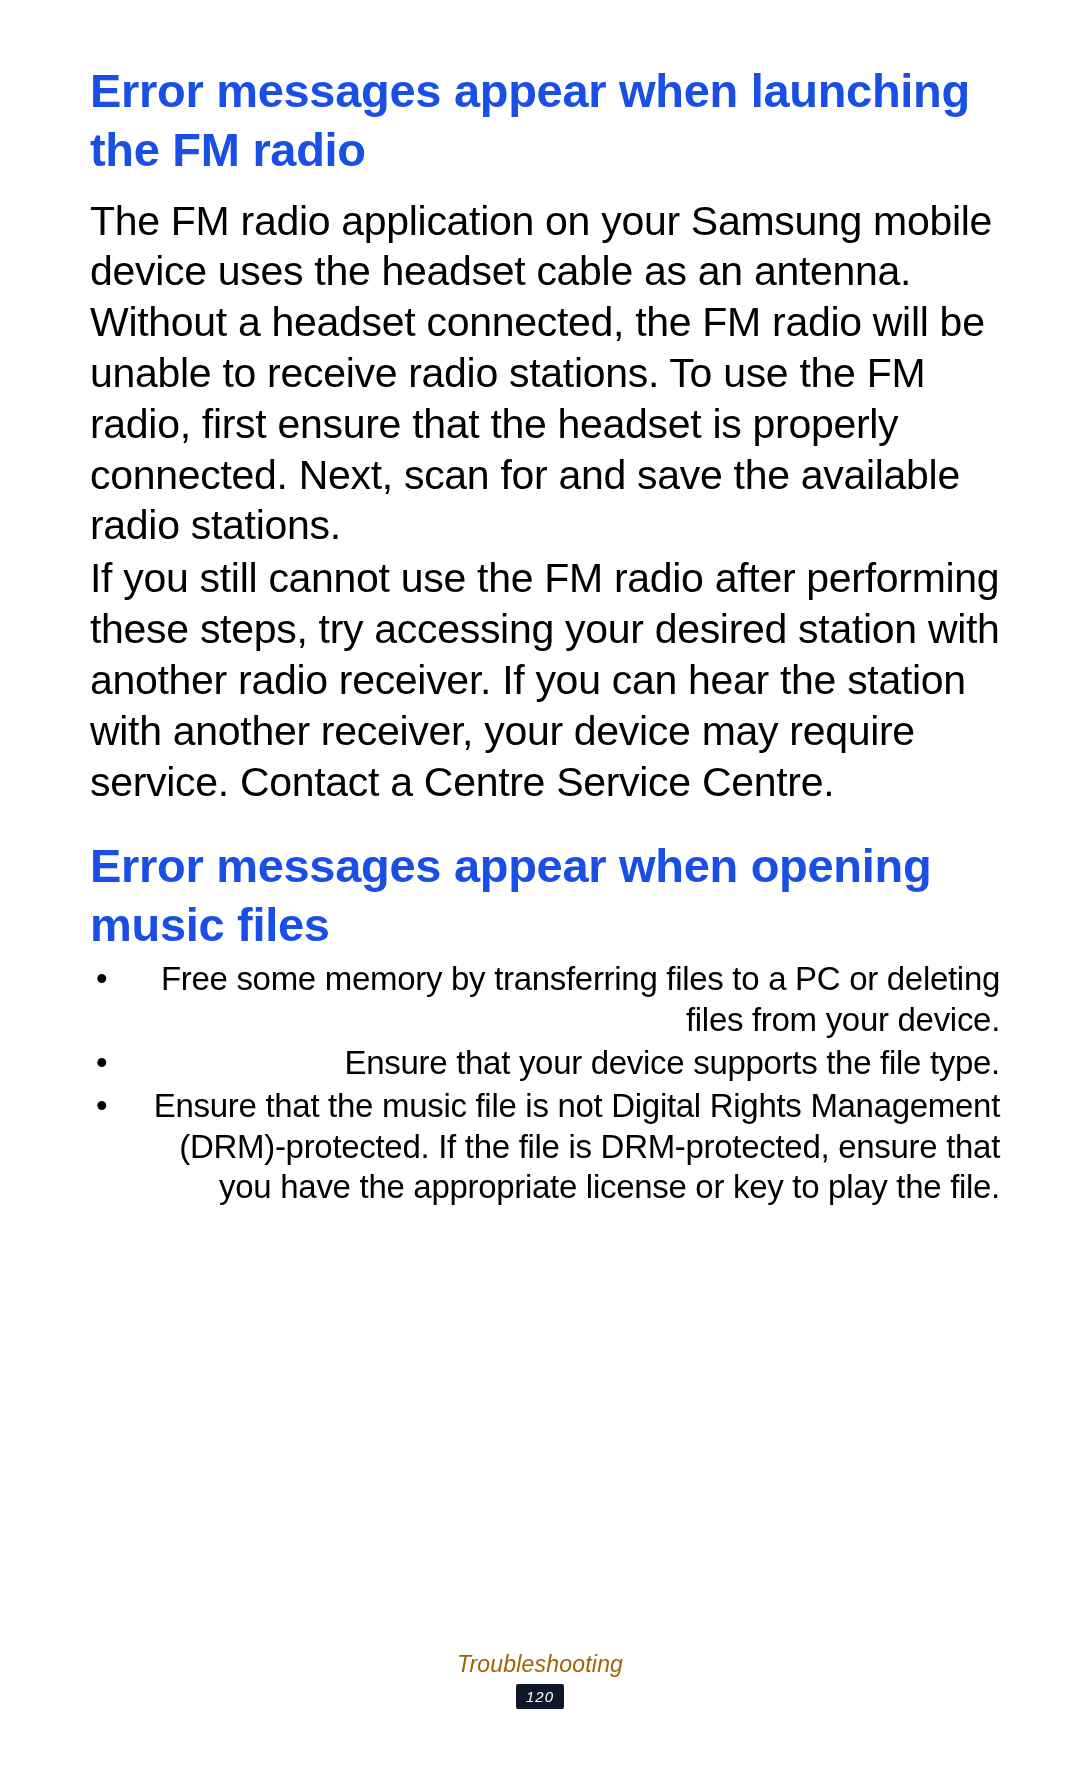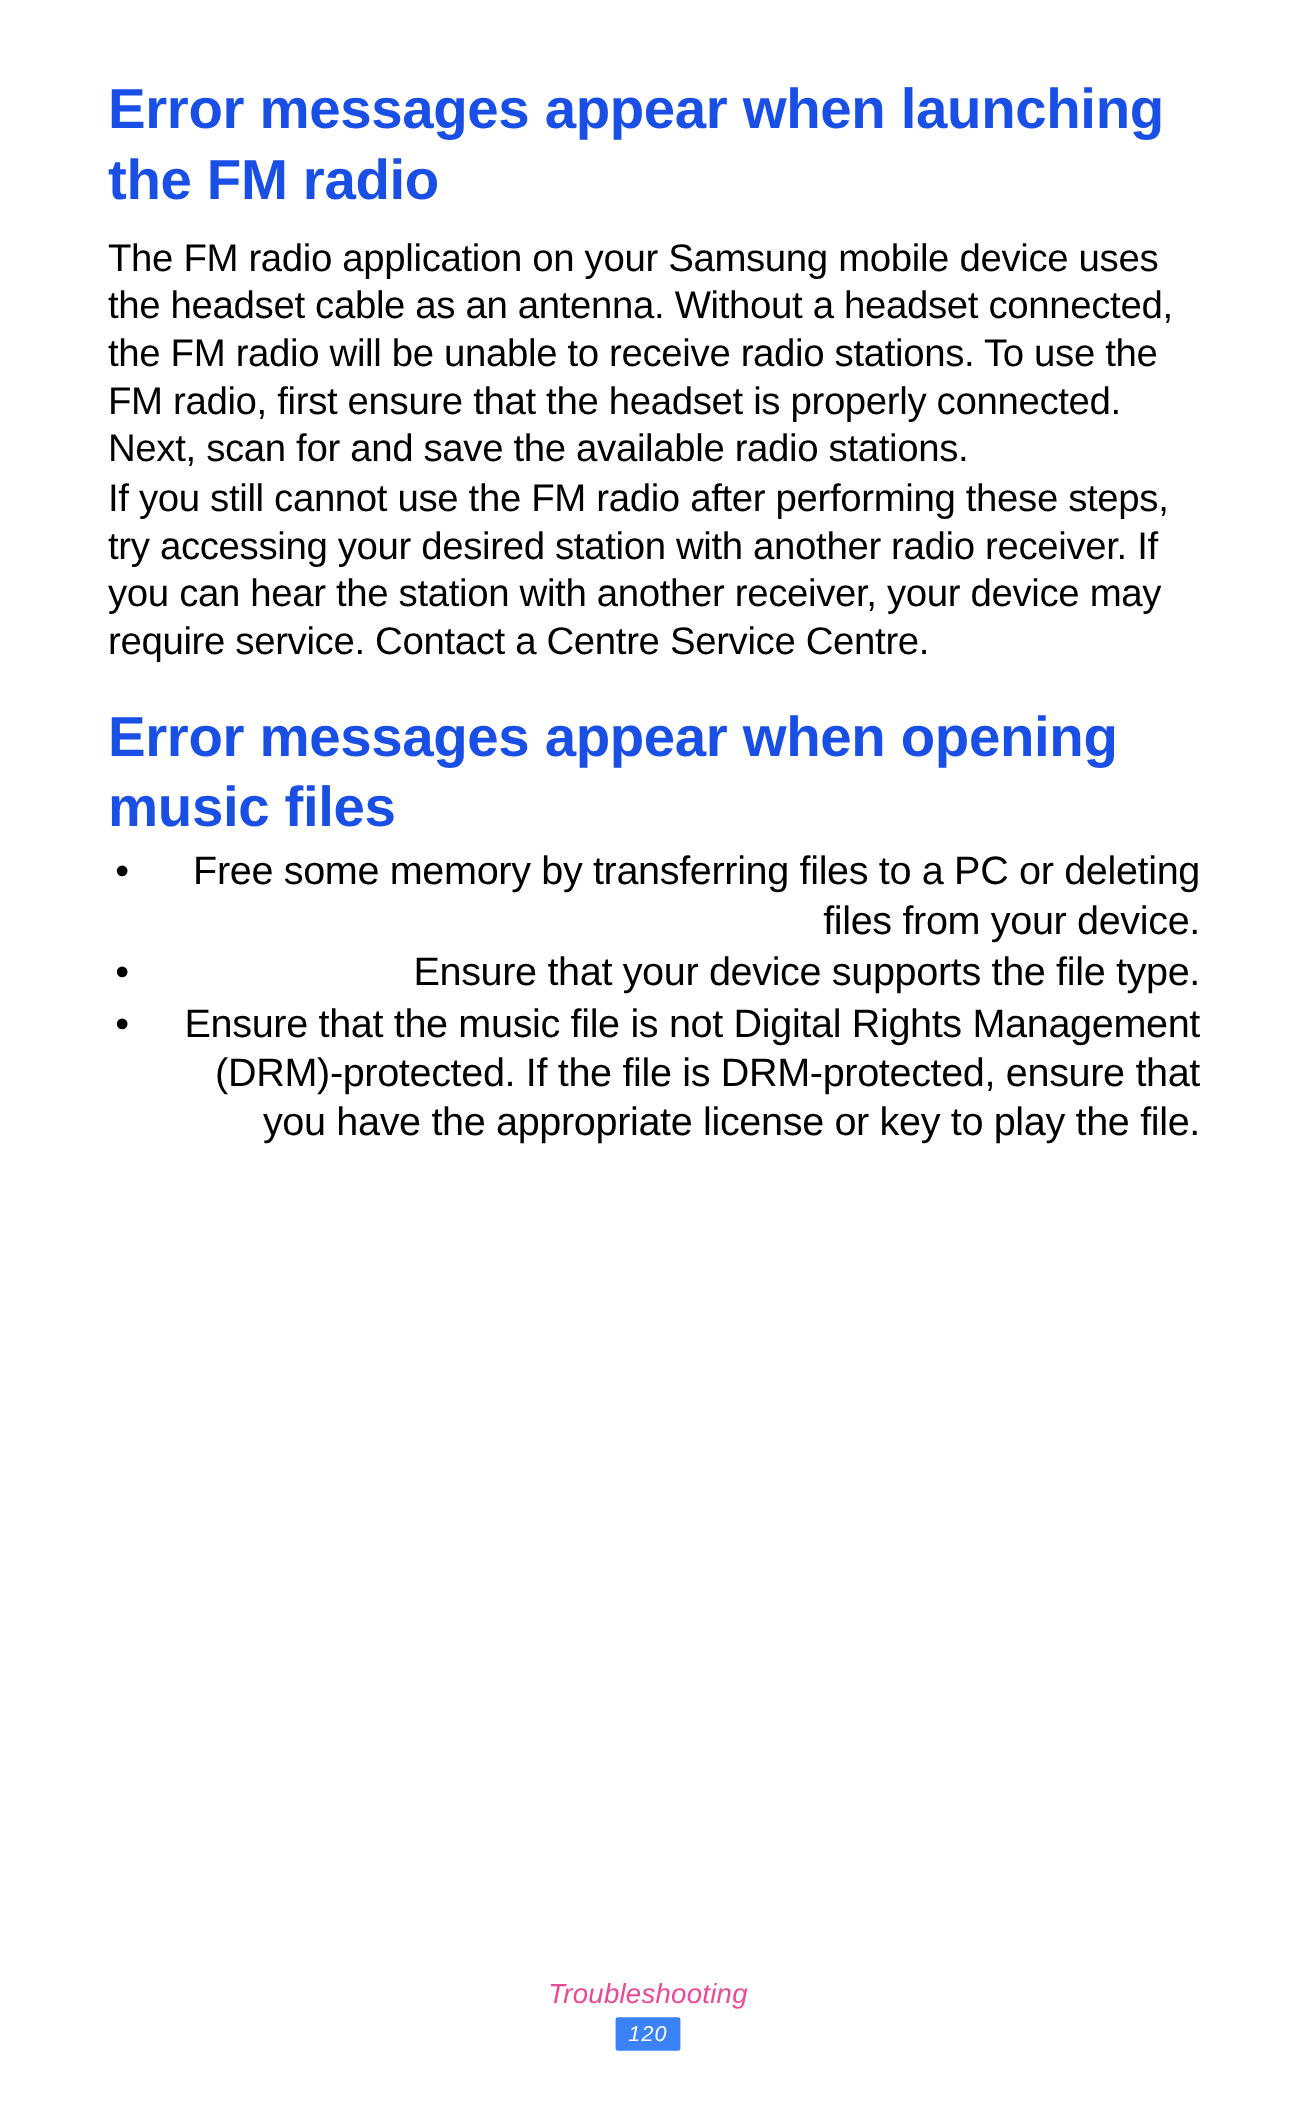--- a/index.html
+++ b/index.html
@@ -20,21 +20,21 @@
   }
   .heading {
     color: #1a4fe6;
     font-weight: 700;
     font-size: 47px;
     line-height: 1.25;
     margin: 0 0 4px 0;
     letter-spacing: -0.3px;
   }
   .para {
-    font-size: 32px;
+    font-size: 41px;
     line-height: 1.24;
     margin: 16px 0 2px 0;
     letter-spacing: -0.3px;
   }
   .para + .para {
     margin-top: 0;
   }
   .section-gap {
     margin-top: 30px;
   }
@@ -63,31 +63,31 @@
   .footer {
     position: absolute;
     bottom: 62px;
     left: 0;
     right: 0;
     text-align: center;
   }
   .footer-label {
     font-style: italic;
     font-size: 23px;
-    color: #ec4899;
+    color: #a16207;
     display: block;
     margin-bottom: 6px;
     letter-spacing: 0.2px;
   }
   .page-num {
     display: inline-block;
-    background: #3b82f6;
+    background: #0f172a;
     color: #ffffff;
     font-style: italic;
-    font-size: 18px;
+    font-size: 15px;
     line-height: 1;
     padding: 5px 10px 5px 10px;
     border-radius: 2px;
     letter-spacing: 1px;
     text-align: right;
   }
 </style>
 </head>
 <body>
 

